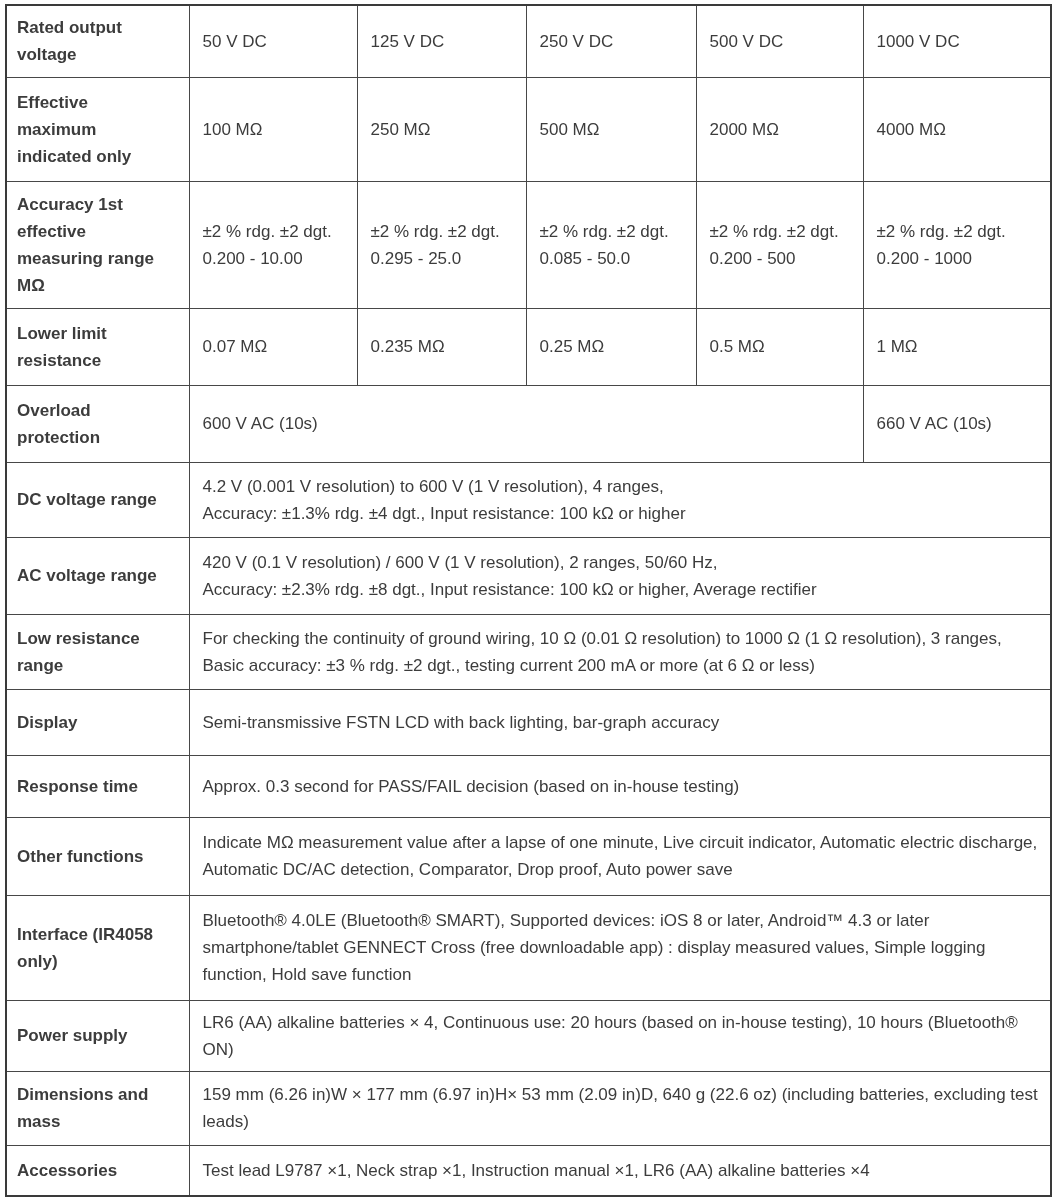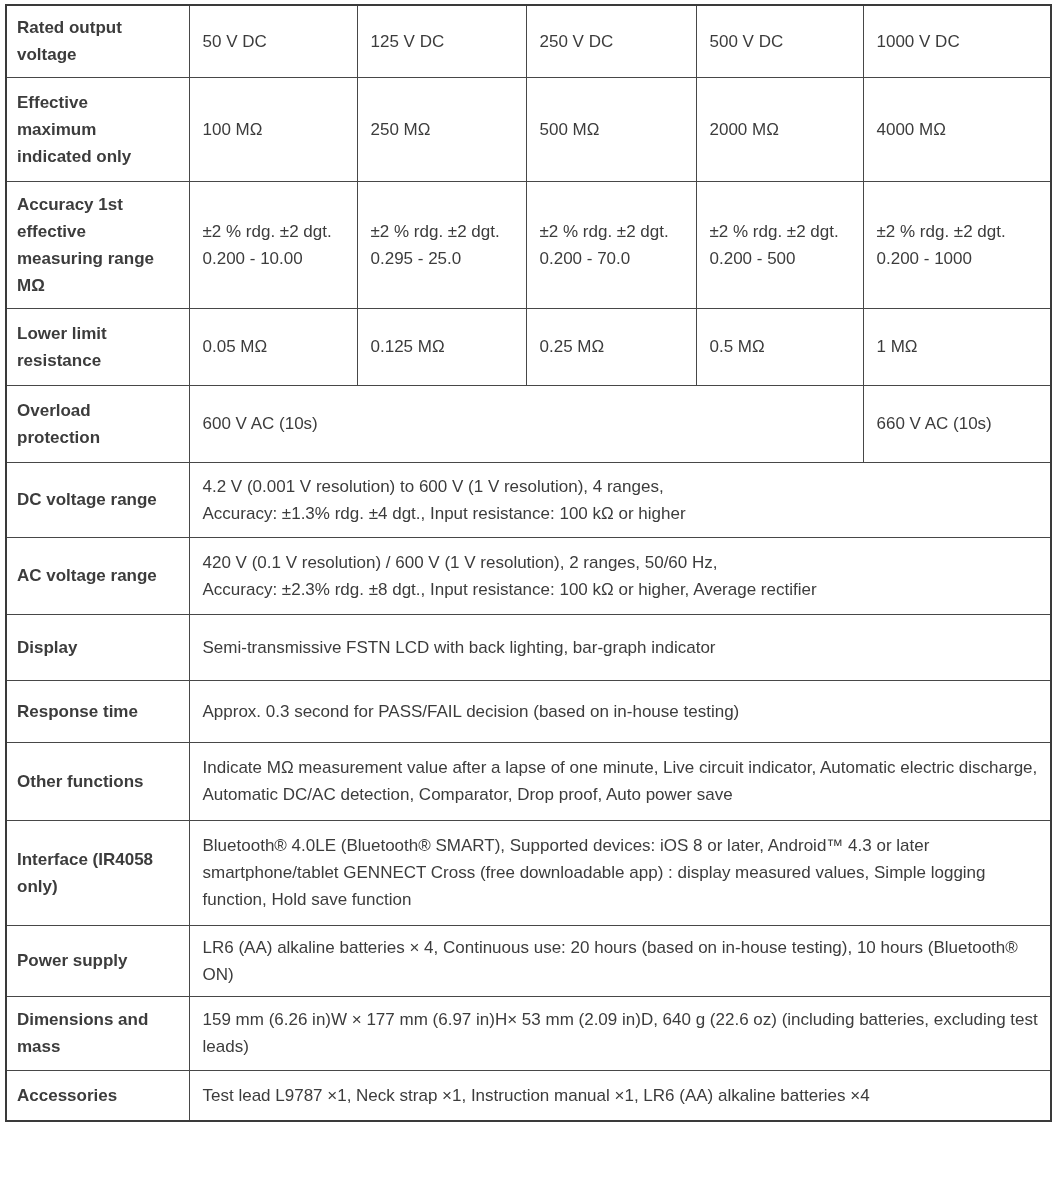--- a/index.html
+++ b/index.html
@@ -85,36 +85,36 @@
     <td>
       <span class="cell-line">±2 % rdg. ±2 dgt.</span>
       <span class="cell-line">0.200 - 10.00</span>
     </td>
     <td>
       <span class="cell-line">±2 % rdg. ±2 dgt.</span>
       <span class="cell-line">0.295 - 25.0</span>
     </td>
     <td>
       <span class="cell-line">±2 % rdg. ±2 dgt.</span>
-      <span class="cell-line">0.200 - 70.0</span>
+      <span class="cell-line">0.085 - 50.0</span>
     </td>
     <td>
       <span class="cell-line">±2 % rdg. ±2 dgt.</span>
       <span class="cell-line">0.200 - 500</span>
     </td>
     <td>
       <span class="cell-line">±2 % rdg. ±2 dgt.</span>
       <span class="cell-line">0.200 - 1000</span>
     </td>
   </tr>
 
   <tr class="r4">
     <th class="label">Lower limit resistance</th>
-    <td>0.05 MΩ</td>
-    <td>0.125 MΩ</td>
+    <td>0.07 MΩ</td>
+    <td>0.235 MΩ</td>
     <td>0.25 MΩ</td>
     <td>0.5 MΩ</td>
     <td>1 MΩ</td>
   </tr>
 
   <tr class="r5">
     <th class="label">Overload protection</th>
     <td colspan="4">600 V AC (10s)</td>
     <td>660 V AC (10s)</td>
   </tr>
@@ -128,24 +128,28 @@
   </tr>
 
   <tr class="r7">
     <th class="label">AC voltage range</th>
     <td colspan="5">
       <span class="cell-line">420 V (0.1 V resolution) / 600 V (1 V resolution), 2 ranges, 50/60 Hz,</span>
       <span class="cell-line">Accuracy: ±2.3% rdg. ±8 dgt., Input resistance: 100 kΩ or higher, Average rectifier</span>
     </td>
   </tr>
 
+  <tr class="r8">
+    <th class="label">Low resistance range</th>
+    <td colspan="5">For checking the continuity of ground wiring, 10 Ω (0.01 Ω resolution) to 1000 Ω (1 Ω resolution), 3 ranges, Basic accuracy: ±3 % rdg. ±2 dgt., testing current 200 mA or more (at 6 Ω or less)</td>
+  </tr>
 
   <tr class="r9">
     <th class="label">Display</th>
-    <td colspan="5">Semi-transmissive FSTN LCD with back lighting, bar-graph indicator</td>
+    <td colspan="5">Semi-transmissive FSTN LCD with back lighting, bar-graph accuracy</td>
   </tr>
 
   <tr class="r10">
     <th class="label">Response time</th>
     <td colspan="5">Approx. 0.3 second for PASS/FAIL decision (based on in-house testing)</td>
   </tr>
 
   <tr class="r11">
     <th class="label">Other functions</th>
     <td colspan="5">Indicate MΩ measurement value after a lapse of one minute, Live circuit indicator, Automatic electric discharge, Automatic DC/AC detection, Comparator, Drop proof, Auto power save</td>

